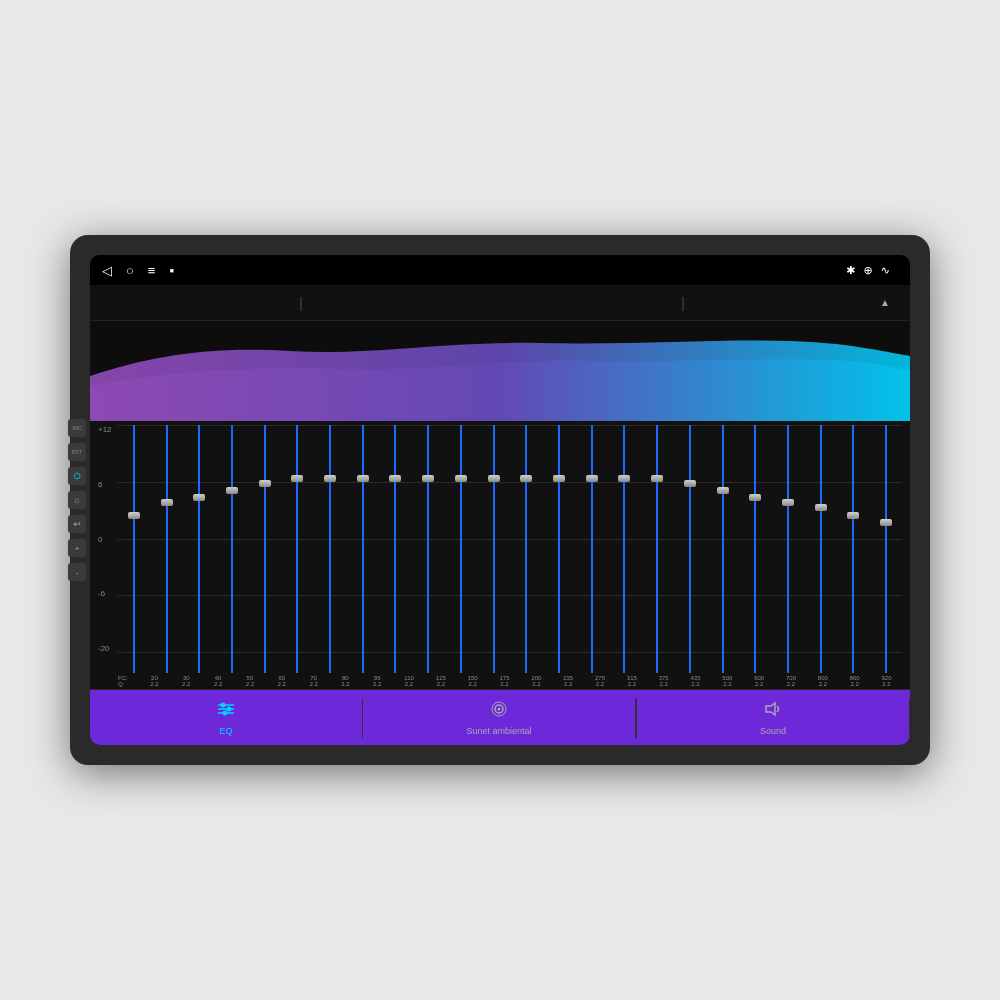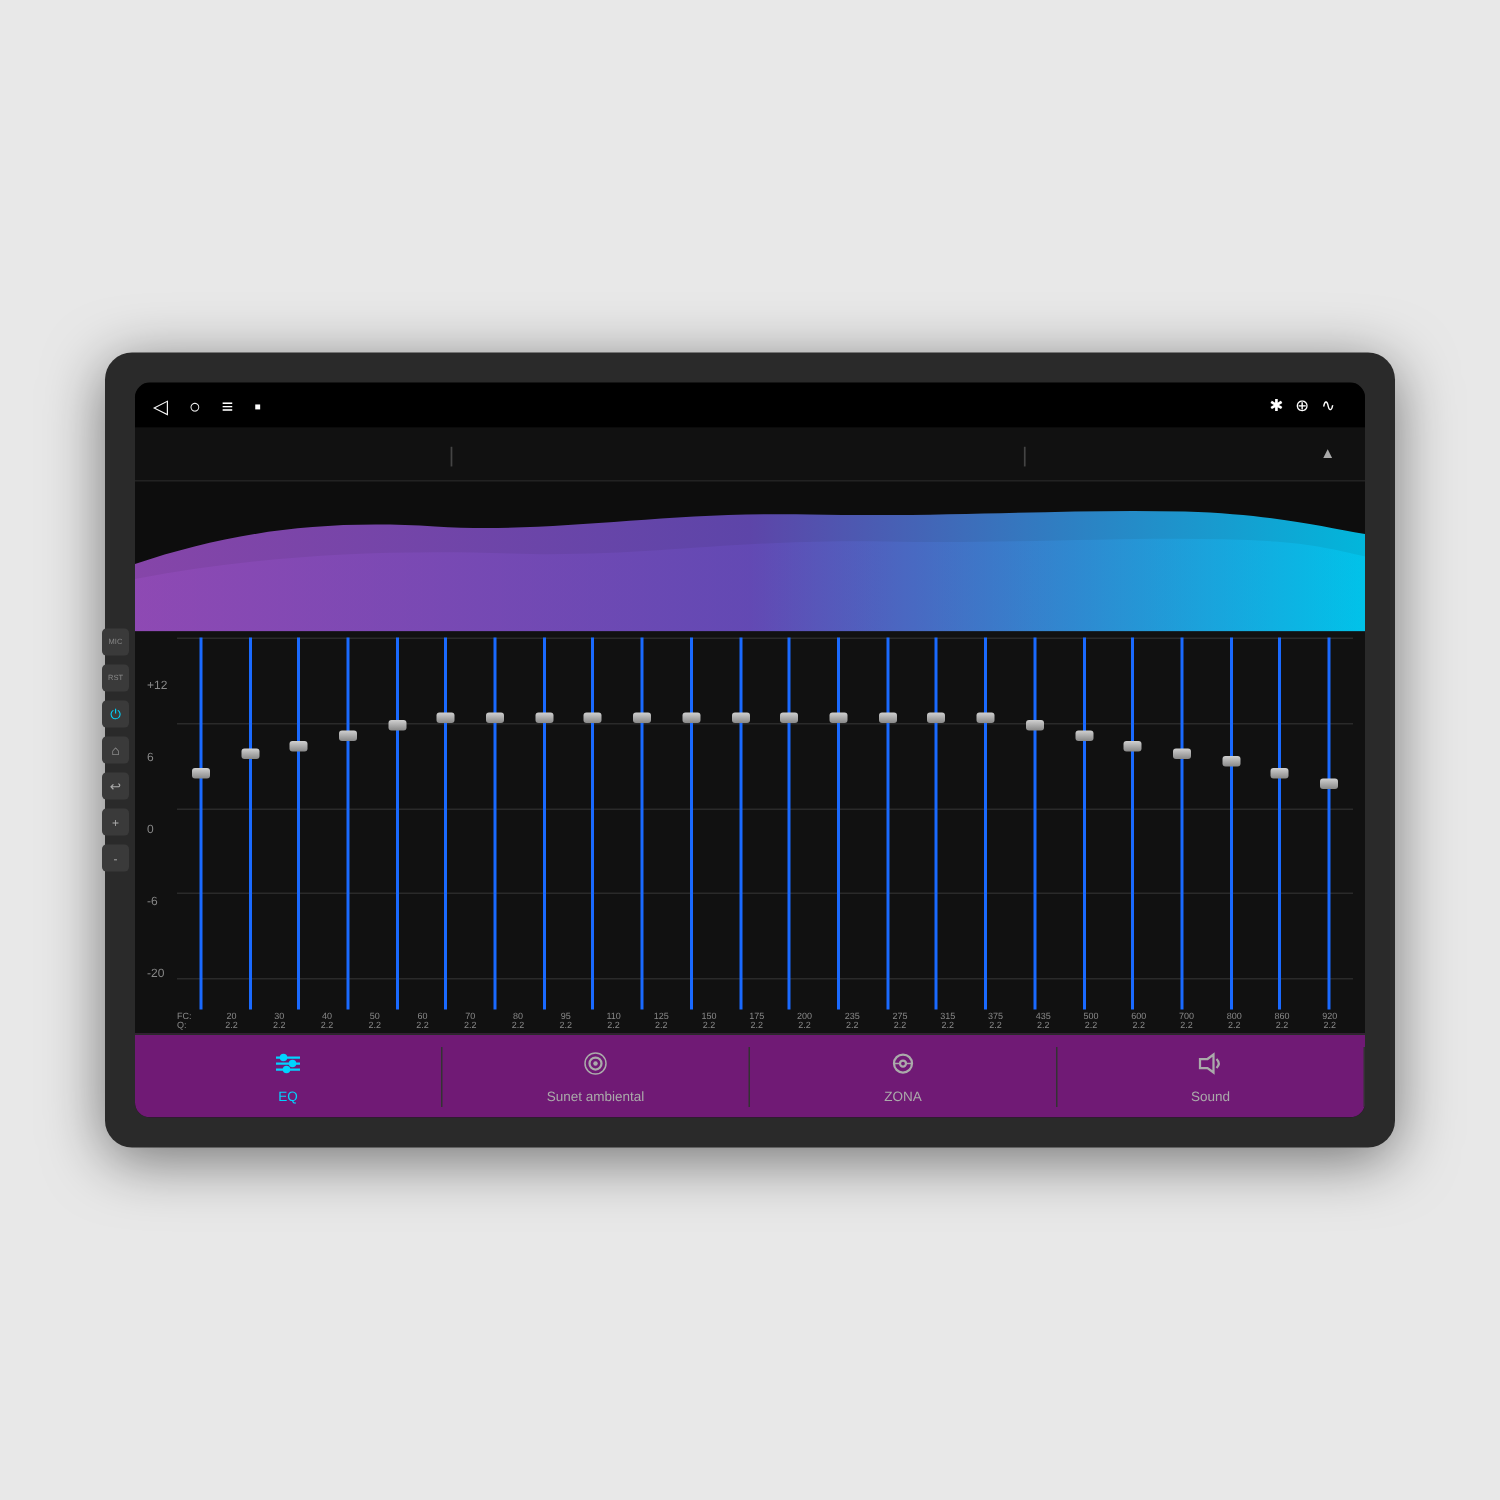--- a/index.html
+++ b/index.html
@@ -174,21 +174,20 @@
       position: absolute;
       left: 0;
       top: 0;
       bottom: 20px;
       justify-content: space-between;
     }
 
     .scale-label {
       color: #888;
       font-size: 8px;
-      margin-top: 27px;
     }
 
     .sliders-row {
       display: flex;
       align-items: flex-end;
       gap: 1px;
       flex: 1;
       margin-left: 20px;
       position: relative;
     }
@@ -242,21 +241,21 @@
     }
 
     .q-label {
       color: #888;
       font-size: 6px;
       display: block;
     }
 
     
     .bottom-nav {
-      background: #701a75;
+      background: #6d28d9;
       height: 56px;
       display: flex;
       align-items: center;
       border-top: 1px solid #2a2a2a;
       flex-shrink: 0;
     }
 
     .nav-tab {
       flex: 1;
       display: flex;
@@ -647,31 +646,20 @@
         <span class="nav-tab-icon">
           <svg width="22" height="18" viewBox="0 0 22 18">
             <circle cx="11" cy="9" r="4" fill="none" stroke="#aaa" stroke-width="1.5"></circle>
             <circle cx="11" cy="9" r="7" fill="none" stroke="#aaa" stroke-width="1"></circle>
             <circle cx="11" cy="9" r="1.5" fill="#aaa"></circle>
           </svg>
         </span>
         <span class="nav-tab-label">Sunet ambiental</span>
       </div>
       <div class="nav-divider"></div>
-      <div class="nav-tab">
-        <span class="nav-tab-icon">
-          <svg width="22" height="18" viewBox="0 0 22 18">
-            <circle cx="11" cy="9" r="6" fill="none" stroke="#aaa" stroke-width="1.5"></circle>
-            <circle cx="11" cy="9" r="2" fill="none" stroke="#aaa" stroke-width="1.5"></circle>
-            <line x1="5" y1="9" x2="9" y2="9" stroke="#aaa" stroke-width="1"></line>
-            <line x1="13" y1="9" x2="17" y2="9" stroke="#aaa" stroke-width="1"></line>
-          </svg>
-        </span>
-        <span class="nav-tab-label">ZONA</span>
-      </div>
       <div class="nav-divider"></div>
       <div class="nav-tab">
         <span class="nav-tab-icon">
           <svg width="22" height="18" viewBox="0 0 22 18">
             <polygon points="4,6 9,6 13,3 13,15 9,12 4,12" fill="none" stroke="#aaa" stroke-width="1.5"></polygon>
             <path d="M15,6 Q18,9 15,12" fill="none" stroke="#aaa" stroke-width="1.5"></path>
           </svg>
         </span>
         <span class="nav-tab-label">Sound</span>
       </div>

